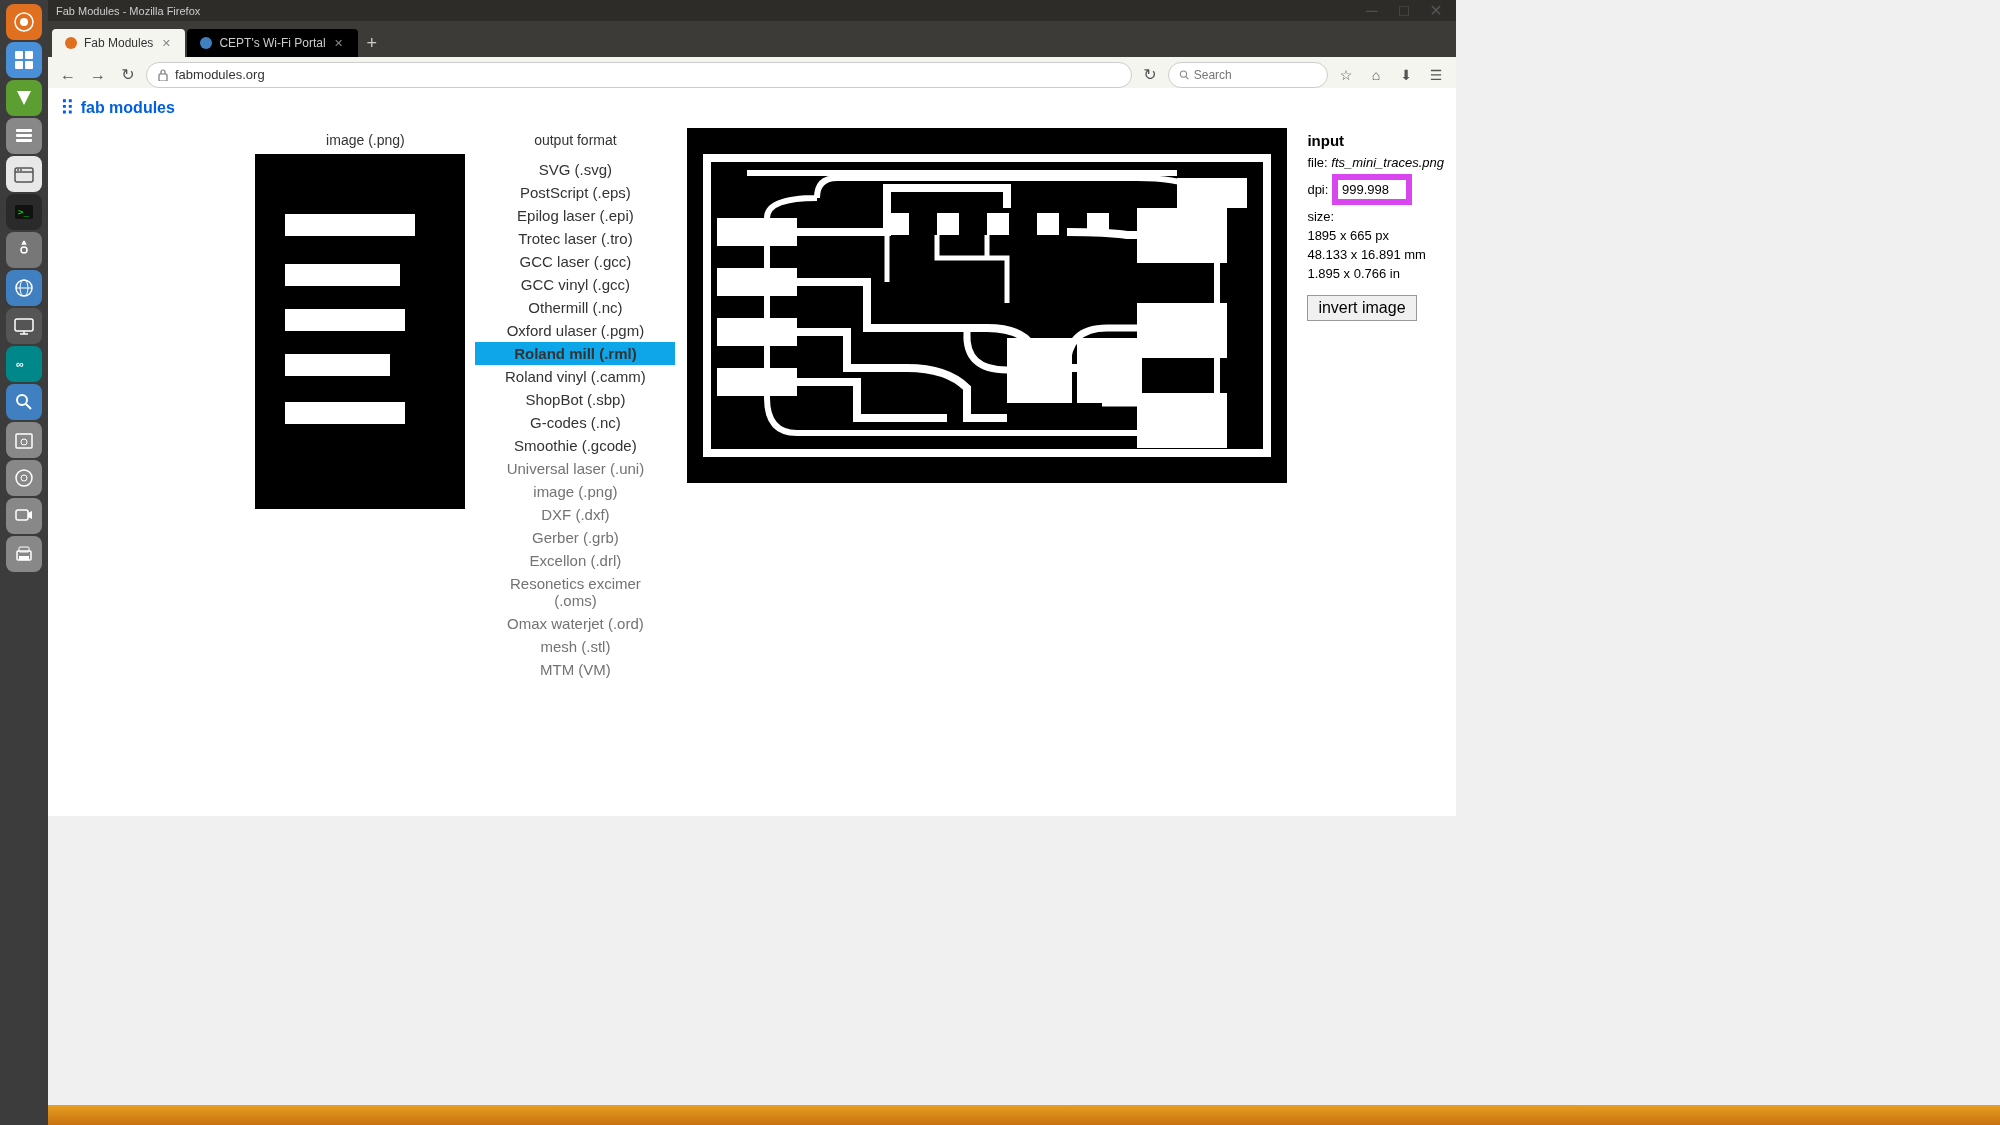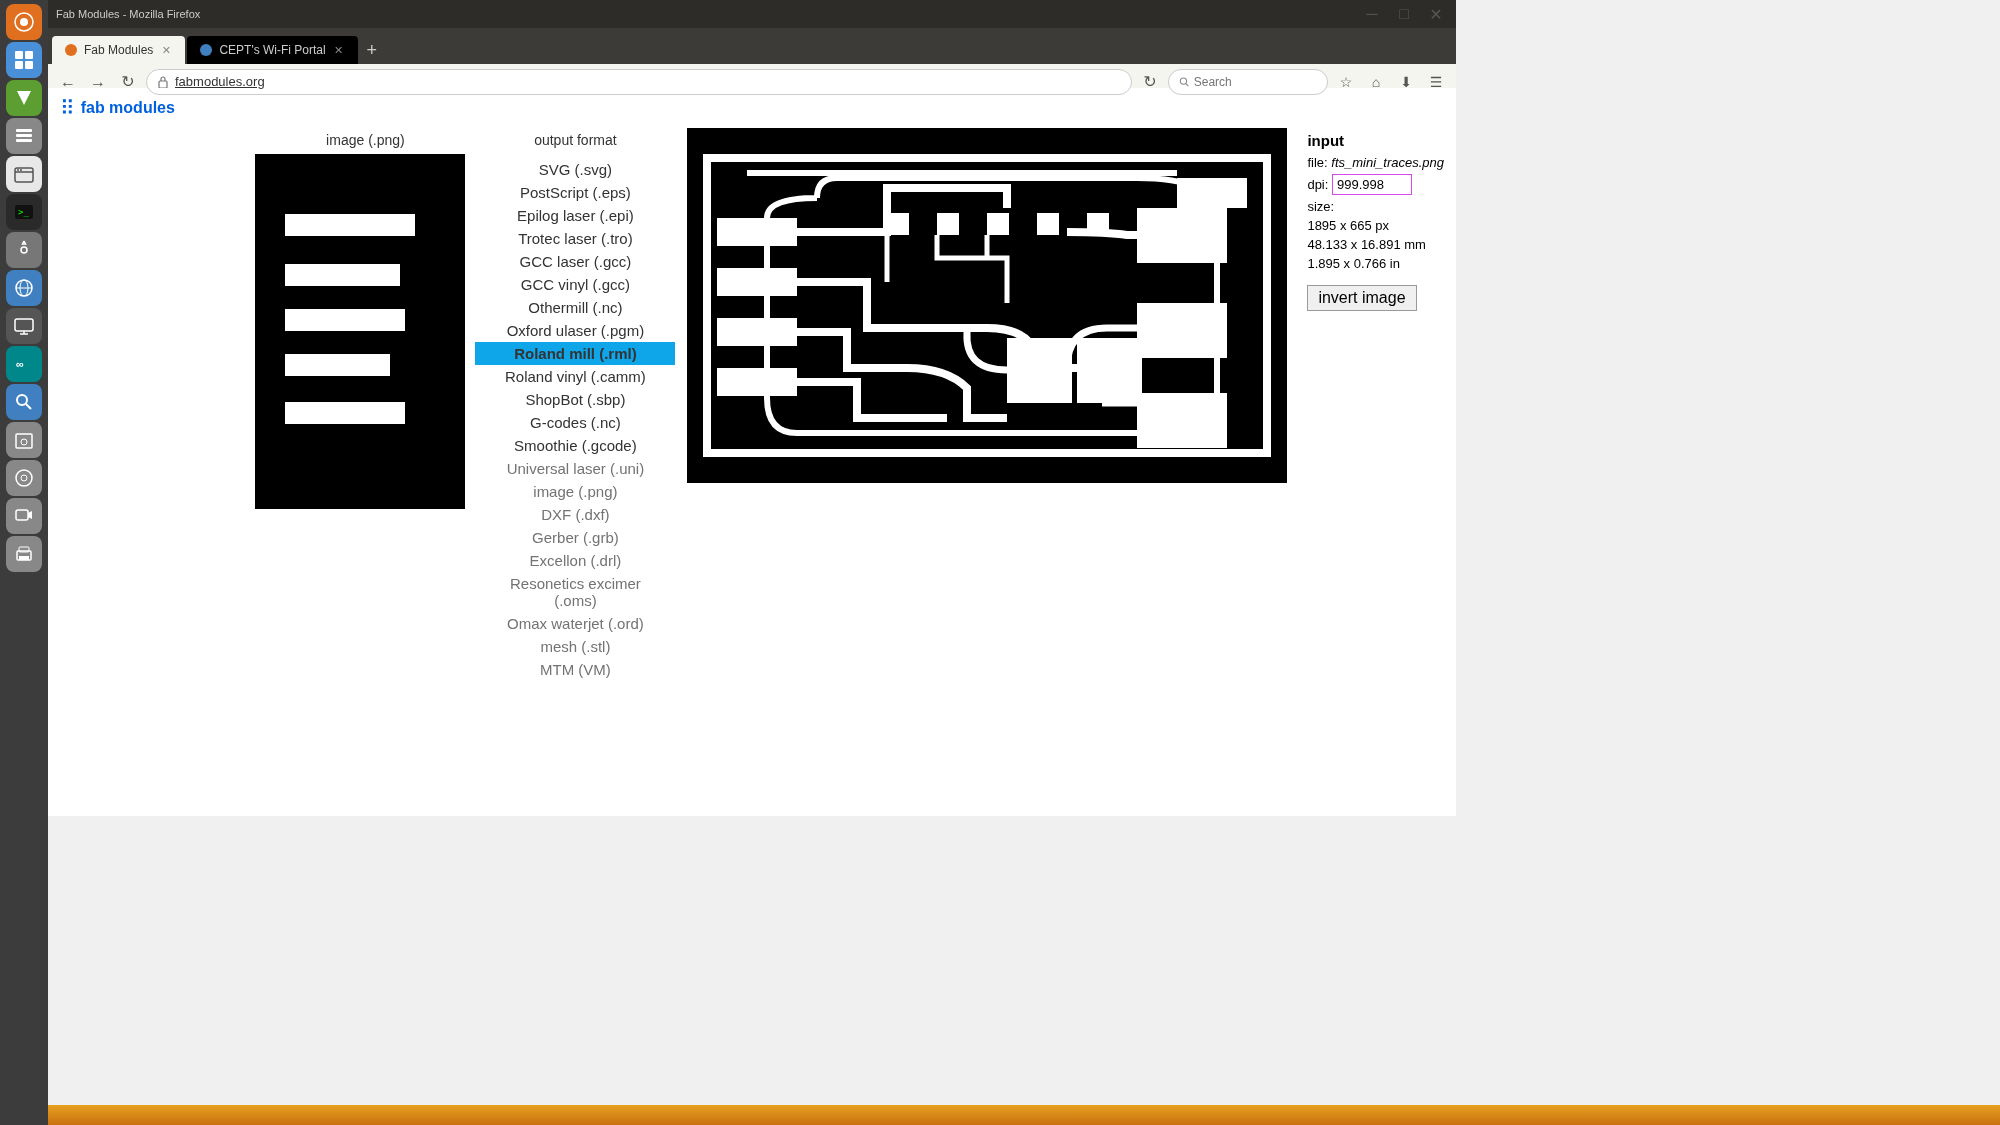--- a/index.html
+++ b/index.html
@@ -14,21 +14,21 @@
       width: 36px; height: 36px; border-radius: 8px; background: #555; display: flex; align-items: center; justify-content: center;
       color: white; font-size: 18px; cursor: pointer; flex-shrink: 0;
     }
     .os-icon.active { background: #777; }
 
     
     .browser-chrome {
       margin-left: 48px; background: #3c3b37; height: 88px;
     }
     .title-bar {
-      background: #2d2c29; height: 28px; display: flex; align-items: center; padding: 0 8px; gap: 8px;
+      background: #2d2c29; height: 21px; display: flex; align-items: center; padding: 0 8px; gap: 8px;
       color: #ccc; font-size: 11px;
     }
     .tab-bar {
       display: flex; align-items: flex-end; padding: 4px 4px 0; height: 36px; gap: 2px;
     }
     .tab {
       height: 28px; padding: 0 12px; border-radius: 4px 4px 0 0; display: flex; align-items: center; gap: 6px;
       font-size: 12px; cursor: pointer; max-width: 200px;
     }
     .tab.active { background: #f5f5f0; color: #333; }
@@ -38,21 +38,21 @@
 
     .nav-bar {
       background: #f5f5f0; height: 36px; display: flex; align-items: center; padding: 0 8px; gap: 6px; border-bottom: 1px solid #ccc;
     }
     .nav-btn { width: 24px; height: 24px; background: transparent; border: none; cursor: pointer; font-size: 16px; color: #555; display: flex; align-items: center; justify-content: center; }
     .nav-btn:disabled { color: #bbb; cursor: default; }
     .url-bar {
       flex: 1; height: 26px; border: 1px solid #ccc; border-radius: 13px; padding: 0 10px; font-size: 13px;
       background: white; display: flex; align-items: center; gap: 6px;
     }
-    .url-text { flex: 1; font-size: 13px; color: #333; text-decoration: underline; }
+    .url-text { flex: 1; font-size: 13px; color: #333; }
     .search-box {
       width: 160px; height: 26px; border: 1px solid #ccc; border-radius: 13px; padding: 0 10px;
       font-size: 13px; background: white; display: flex; align-items: center; gap: 4px;
     }
     .nav-action-btn { width: 24px; height: 24px; background: transparent; border: none; cursor: pointer; font-size: 14px; color: #555; }
 
     
     .page-content {
       margin-left: 48px; height: calc(100% - 88px); background: white; overflow: auto;
     }
@@ -105,21 +105,21 @@
       position: relative; overflow: hidden; flex-shrink: 0;
     }
 
     
     .input-panel {
       margin-left: 20px; padding: 4px 0;
     }
     .input-title { font-size: 15px; font-weight: bold; margin-bottom: 6px; }
     .input-line { margin-bottom: 4px; font-size: 13px; }
     .input-value { font-style: italic; }
-    .dpi-input { width: 80px; border: 1px solid #d946ef; padding: 2px 4px; font-size: 13px; }
+    .dpi-input { width: 80px; border: 6px solid #d946ef; padding: 2px 4px; font-size: 13px; }
     .invert-btn {
       margin-top: 10px; padding: 3px 10px; background: #f0f0f0; border: 1px solid #999;
       cursor: pointer; font-size: 16px;
     }
 
     
     .status-bar {
       position: fixed; bottom: 0; left: 48px; right: 0; height: 20px;
       background: linear-gradient(to bottom, #e8a020, #c87010); display: flex; align-items: center; padding: 0 8px;
     }

